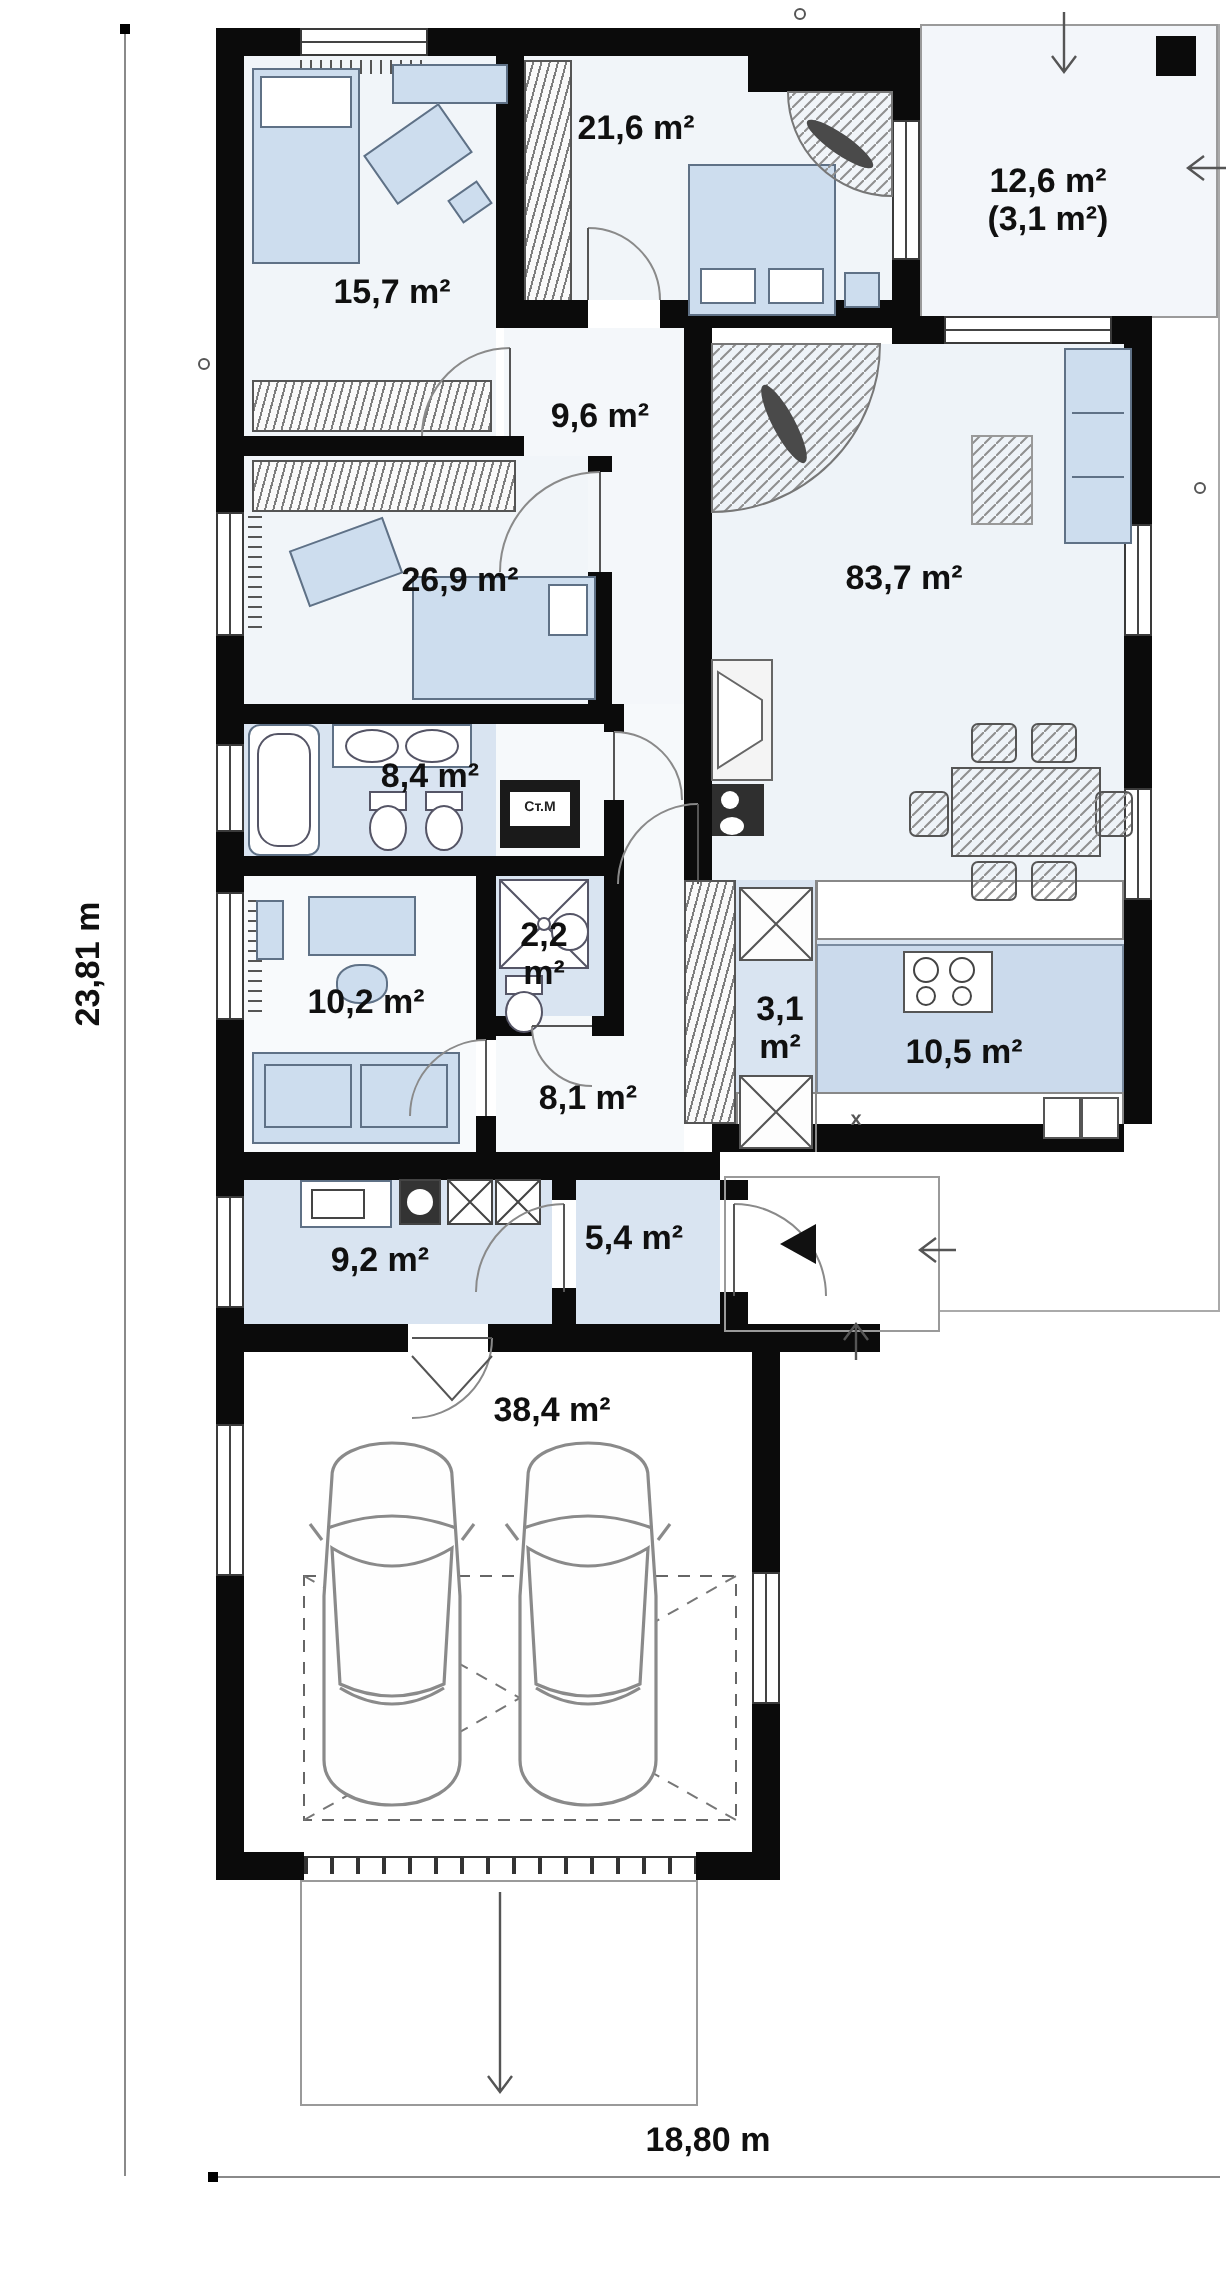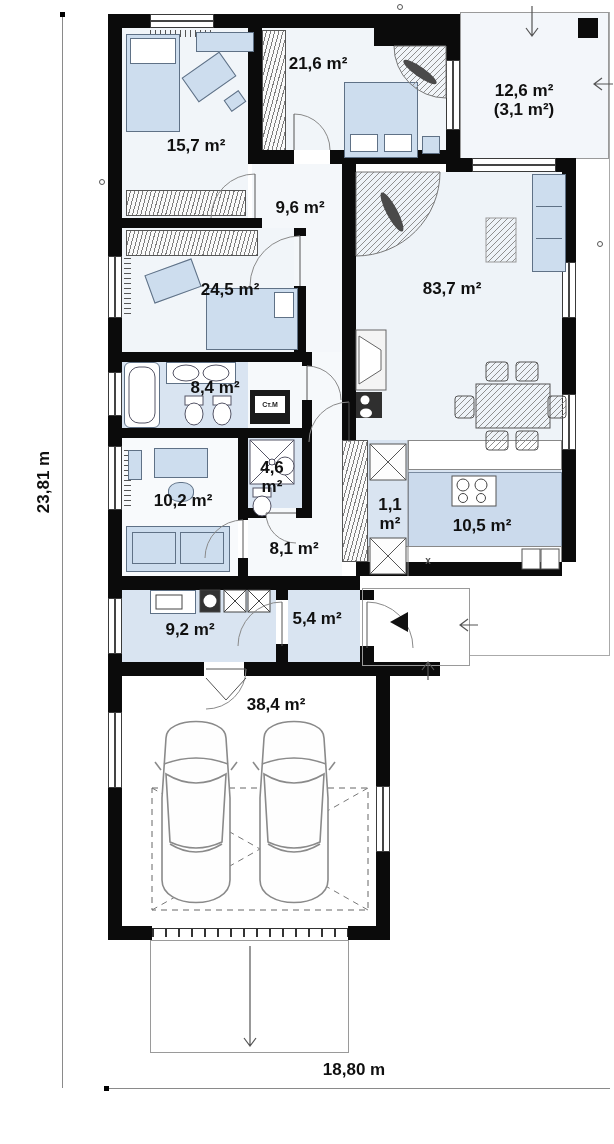--- a/index.html
+++ b/index.html
@@ -308,31 +308,31 @@
   <div class="lbl dim-v" style="left:44px;top:482px">23,81 m</div>
   <div class="lbl" style="left:354px;top:1070px">18,80 m</div>
 
   <div class="lbl" style="left:196px;top:146px">15,7 m²</div>
   <div class="lbl" style="left:318px;top:64px">21,6 m²</div>
   <div class="lbl" style="left:524px;top:100px">
     <span class="ln">12,6 m²</span>
     <span class="ln">(3,1 m²)</span>
   </div>
   <div class="lbl" style="left:300px;top:208px">9,6 m²</div>
-  <div class="lbl" style="left:230px;top:290px">24,5 m²</div>
+  <div class="lbl" style="left:230px;top:290px">26,9 m²</div>
   <div class="lbl" style="left:452px;top:289px">83,7 m²</div>
   <div class="lbl" style="left:215px;top:388px">8,4 m²</div>
   <div class="lbl" style="left:272px;top:477px">
-    <span class="ln">4,6</span>
+    <span class="ln">2,2</span>
     <span class="ln">m²</span>
   </div>
   <div class="lbl" style="left:183px;top:501px">10,2 m²</div>
   <div class="lbl" style="left:294px;top:549px">8,1 m²</div>
   <div class="lbl" style="left:390px;top:514px">
-    <span class="ln">1,1</span>
+    <span class="ln">3,1</span>
     <span class="ln">m²</span>
   </div>
   <div class="lbl" style="left:482px;top:526px">10,5 m²</div>
   <div class="lbl" style="left:190px;top:630px">9,2 m²</div>
   <div class="lbl" style="left:317px;top:619px">5,4 m²</div>
   <div class="lbl" style="left:276px;top:705px">38,4 m²</div>
 
   <div class="tiny" style="left:270px;top:404px;font-size:7px">Ст.М</div>
   <div class="tiny" style="left:428px;top:560px;font-size:10px;color:#555">x</div>
 

